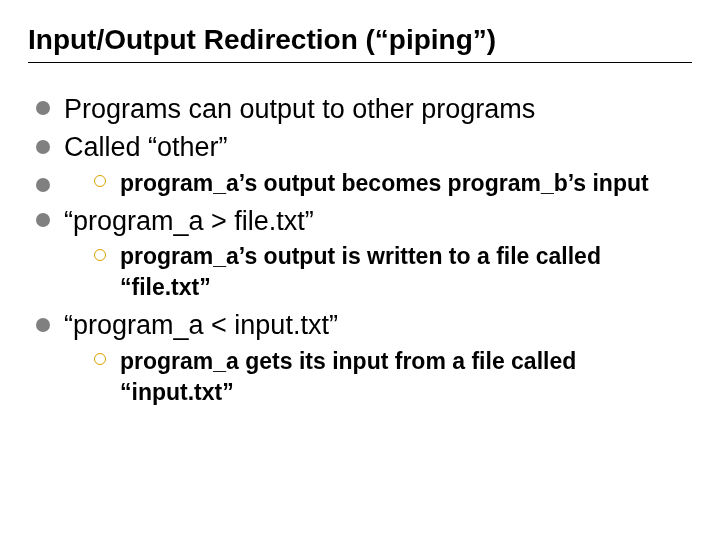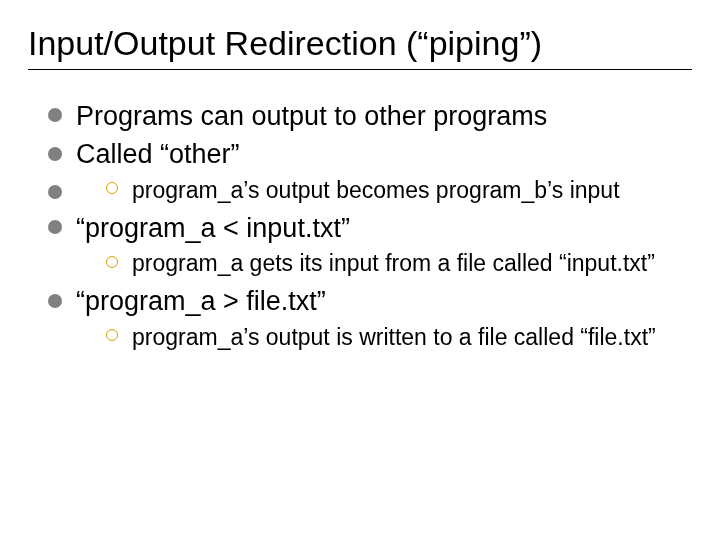--- a/index.html
+++ b/index.html
@@ -12,34 +12,34 @@
     color: #000;
     overflow: hidden;
   }
   .slide {
     box-sizing: border-box;
     width: 720px;
     height: 540px;
     padding: 24px 28px 0 28px;
   }
   .title {
-    font-size: 34px;
-    font-weight: 400;
+    font-size: 28px;
+    font-weight: 700;
     letter-spacing: 0px;
     margin: 0 0 0 0;
   }
   .title-rule {
     border: none;
     border-top: 1px solid #000;
     margin: 6px 0 28px 0;
   }
   ul.level1 {
     list-style: none;
     padding: 0 0 0 8px;
-    margin: 12px;
+    margin: 0;
     font-size: 27px;
     line-height: 1.35;
   }
   ul.level1 > li {
     position: relative;
     padding-left: 28px;
     margin: 0 0 2px 0;
   }
   ul.level1 > li::before {
     content: "";
@@ -54,20 +54,21 @@
   ul.level2 {
     list-style: none;
     padding: 0 0 0 30px;
     margin: 2px 0 4px 0;
     font-size: 23px;
   }
   ul.level2 > li {
     position: relative;
     padding-left: 26px;
     margin: 0 0 2px 0;
+    font-weight: bold;
   }
   ul.level2 > li::before {
     content: "";
     position: absolute;
     left: 0;
     top: 0.32em;
     width: 12px;
     height: 12px;
     border-radius: 50%;
     background: #fff;
@@ -90,29 +91,29 @@
       <span>Called “other”</span>
     </li>
     <li>
       <ul class="level2">
         <li>
           <span>program_a’s output becomes program_b’s input</span>
         </li>
       </ul>
     </li>
     <li>
+      <span>“program_a &gt; file.txt”</span>
+      <ul class="level2">
+        <li>
+          <span>program_a’s output is written to a file called “file.txt”</span>
+        </li>
+      </ul>
+    </li>
+    <li>
       <span> “program_a &lt; input.txt”</span>
       <ul class="level2">
         <li>
           <span>program_a gets its input from a file called “input.txt”</span>
         </li>
       </ul>
     </li>
-    <li>
-      <span>“program_a &gt; file.txt”</span>
-      <ul class="level2">
-        <li>
-          <span>program_a’s output is written to a file called “file.txt”</span>
-        </li>
-      </ul>
-    </li>
   </ul>
 </div>
 
 </body></html>

